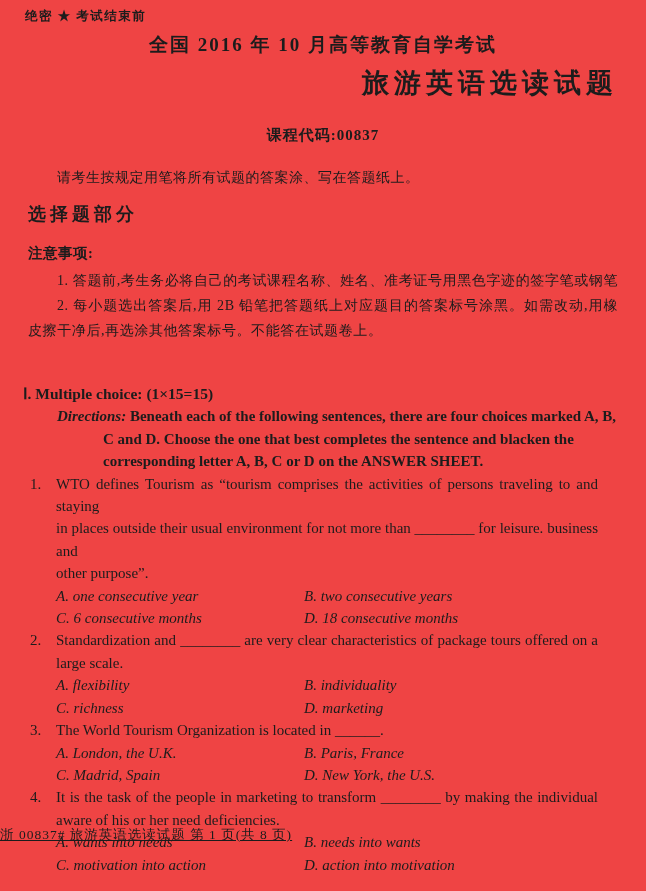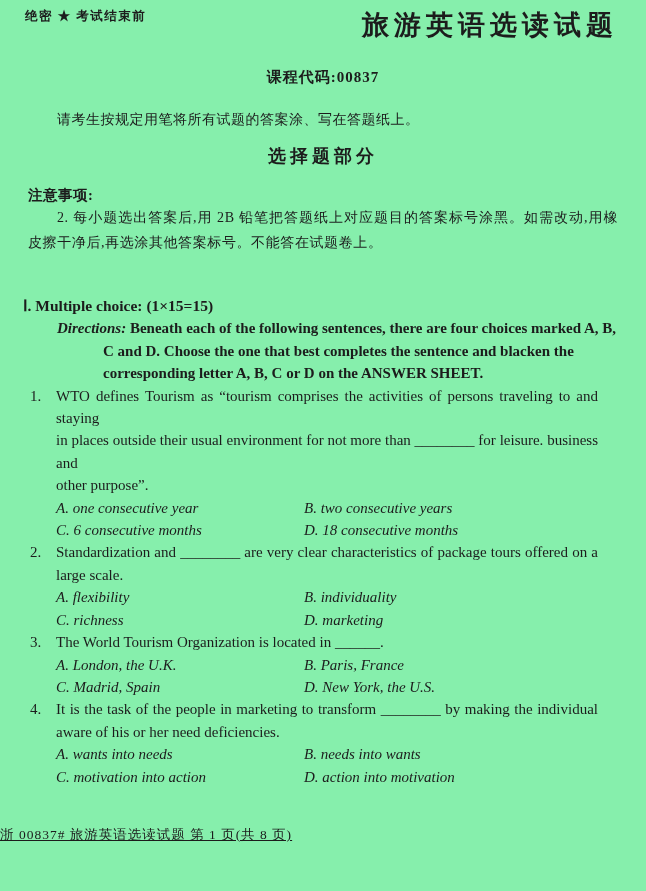--- a/index.html
+++ b/index.html
@@ -2,21 +2,21 @@
 <html><head>
 <meta charset="utf-8">
 <style>
   html, body { margin: 0; padding: 0; background: #ffffff; }
   .page {
     position: relative;
     width: 646px;
     height: 891px;
     box-sizing: border-box;
     padding: 0 28px;
-    background: #86efac;
+    background: #ef4444;
     color: #1c1c1c;
     font-family: "Liberation Serif", serif;
     overflow: hidden;
   }
   .secrecy {
     position: absolute;
     top: 8px;
     left: 25px;
     font-size: 12.5px;
     font-weight: 700;
@@ -45,21 +45,21 @@
     letter-spacing: 1px;
   }
   .instruction {
     margin-top: 24px;
     font-size: 14px;
     text-indent: 29px;
     letter-spacing: 0.5px;
   }
   .section-title {
     margin-top: 15px;
-    text-align: center;
+    text-align: left;
     font-size: 18px;
     font-weight: 700;
     letter-spacing: 4px;
   }
   .notice-heading {
     margin-top: 18px;
     font-size: 14.5px;
     font-weight: 700;
     letter-spacing: 0.5px;
   }
@@ -97,28 +97,30 @@
     text-decoration: underline;
   }
 </style>
 </head>
 <body>
 
 <div class="page">
 
   <div class="secrecy">绝密 ★ 考试结束前</div>
 
+  <div class="exam-title">全国 2016 年 10 月高等教育自学考试</div>
   <div class="paper-title">旅游英语选读试题</div>
   <div class="course-code">课程代码:00837</div>
 
   <div class="instruction">请考生按规定用笔将所有试题的答案涂、写在答题纸上。</div>
 
   <div class="section-title">选择题部分</div>
 
   <div class="notice-heading">注意事项:</div>
+  <div class="cn-line cn-first cn-indent cn-just">1. 答题前,考生务必将自己的考试课程名称、姓名、准考证号用黑色字迹的签字笔或钢笔</div>
   <div class="cn-line cn-indent cn-just">2. 每小题选出答案后,用 2B 铅笔把答题纸上对应题目的答案标号涂黑。如需改动,用橡</div>
   <div class="cn-line">皮擦干净后,再选涂其他答案标号。不能答在试题卷上。</div>
 
   <div class="en">
 
     <div class="sec1-heading">Ⅰ. Multiple choice: (1×15=15)</div>
 
     <div class="dir-line1">
       <span class="dir-label">Directions:</span>
       <span>Beneath each of the following sentences, there are four choices marked A, B,</span>

